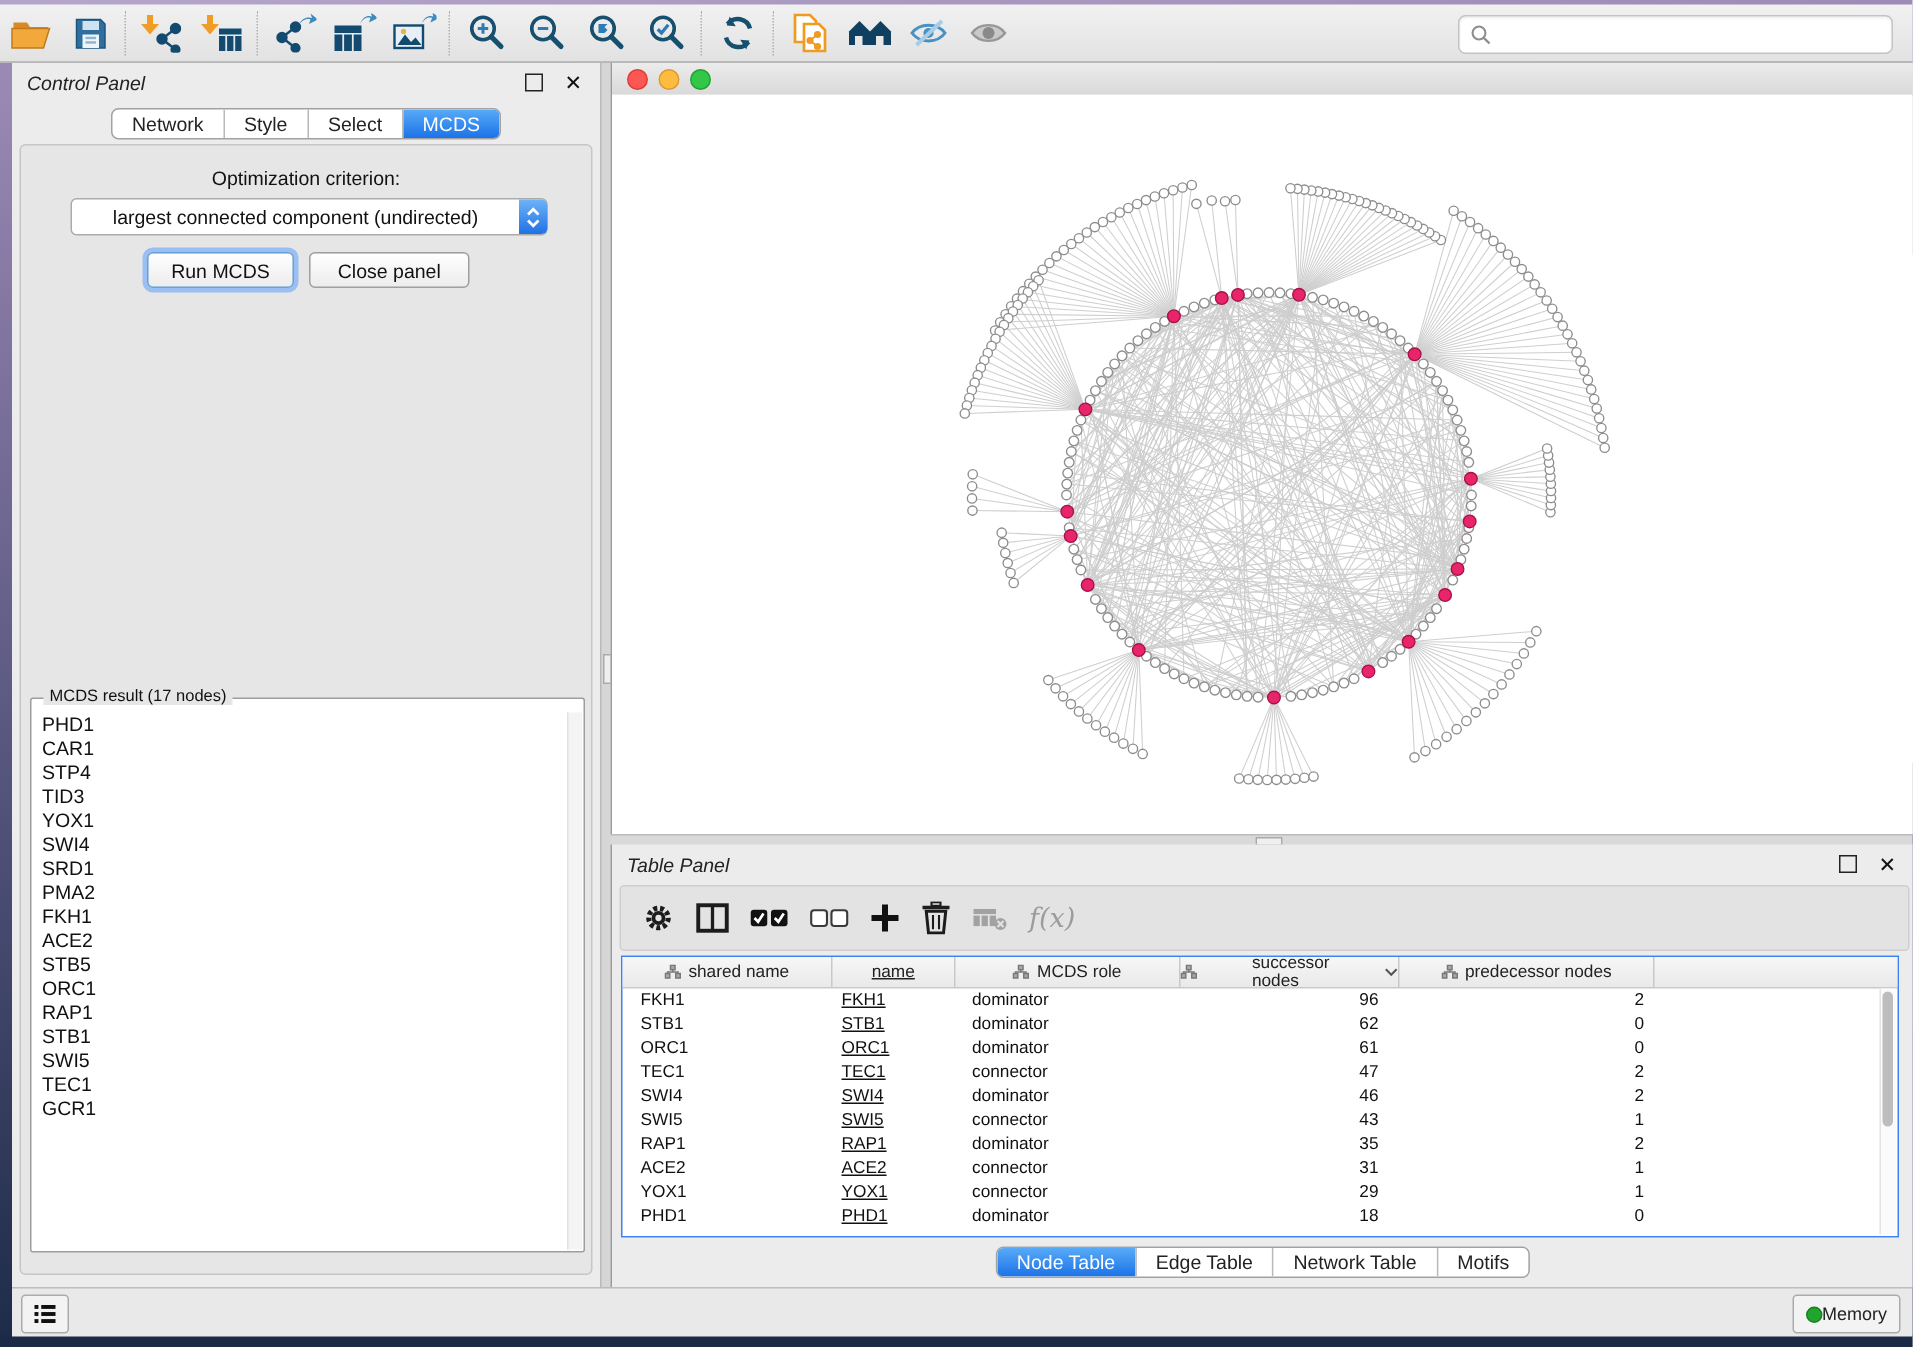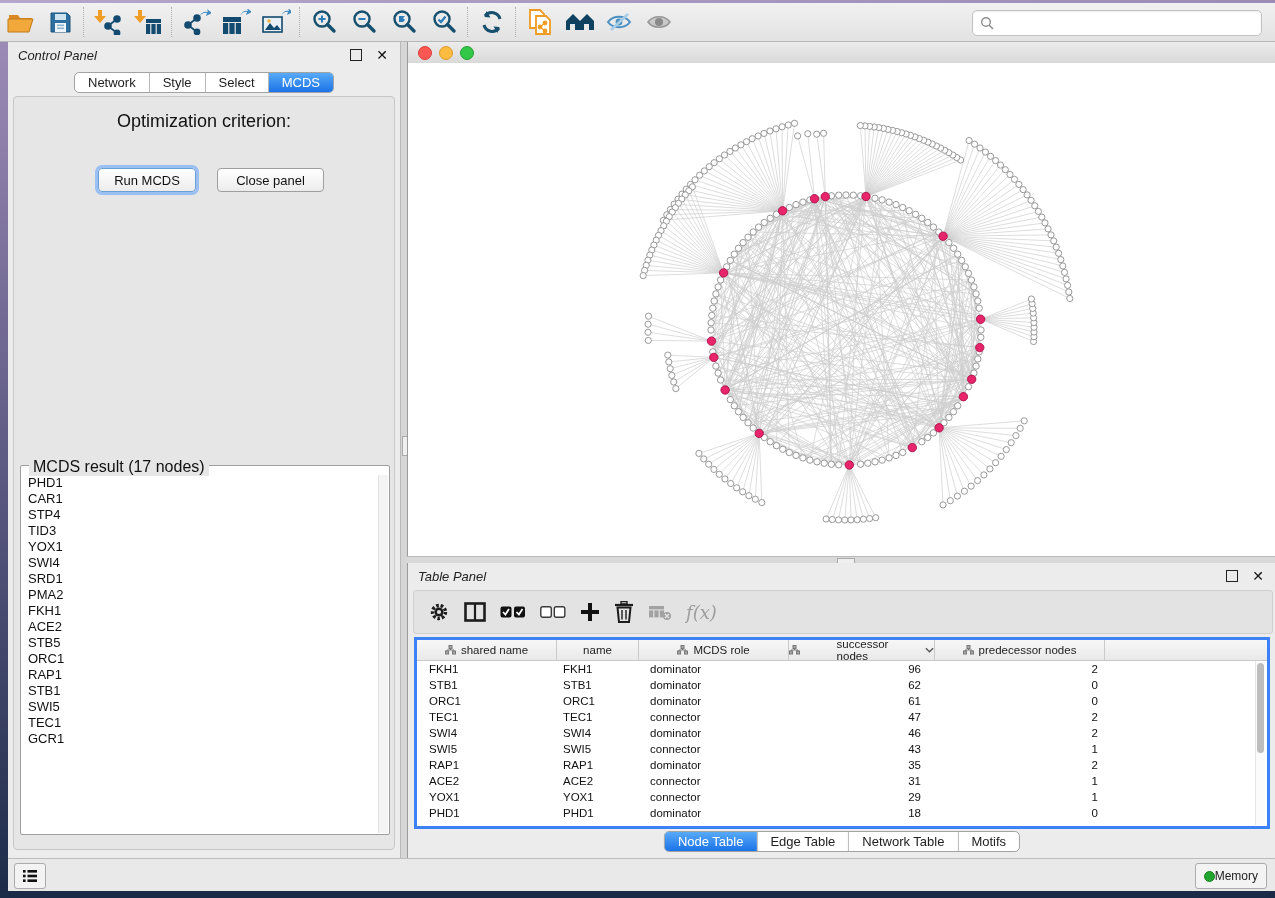--- a/index.html
+++ b/index.html
@@ -30,31 +30,31 @@
   .panel-head{height:26px;display:flex;align-items:center;font-size:13px;color:#222;padding-left:10px;font-style:italic;}
   .panel-head .sp{flex:1;}
   .float-btn{width:10px;height:10px;border:1.5px solid #222;margin-right:14px;cursor:default;}
   .close-btn{font-size:14px;font-weight:bold;color:#111;margin-right:12px;cursor:default;line-height:10px;}
   .seg{display:flex;border:1px solid #a2a2a2;border-radius:5px;background:#fff;overflow:hidden;font-size:13px;color:#222;}
   .seg .si{padding:2px 13px;border-right:1px solid #b9b9b9;cursor:default;white-space:nowrap;}
   .seg .si:last-child{border-right:none;}
   .seg .si.act{background:linear-gradient(#58aaf7,#1b73e8);color:#fff;}
   #cp-tabs{left:50%;transform:translateX(-50%);top:30px;}
   #tab-content{left:5px;top:54px;width:380px;height:752px;background:#e7e6e6;border:1px solid #c6c6c6;border-radius:4px;}
-  #opt-label{width:100%;text-align:center;top:14px;font-size:18px;color:#111;}
+  #opt-label{width:100%;text-align:center;top:14px;font-size:13px;color:#111;}
   #criterion{left:33px;top:35px;width:316px;height:23px;background:#fff;border:1px solid #ababab;border-radius:4px;
     display:flex;align-items:center;font-size:13px;color:#111;cursor:default;}
   #criterion .val{flex:1;text-align:center;}
   #criterion .stepper{width:19px;height:23px;margin-right:-1px;border-radius:0 4px 4px 0;background:linear-gradient(#6db3f8,#2071e4);display:flex;align-items:center;justify-content:center;}
   .pbtn{height:24px;background:linear-gradient(#ffffff,#ececec);border:1px solid #9f9f9f;border-radius:4px;
     font-size:13px;color:#111;display:flex;align-items:center;justify-content:center;cursor:default;font-family:inherit;}
   #run-btn{left:84px;top:71px;width:98px;box-shadow:0 0 0 3px rgba(110,170,250,.65);border-color:#6a9fd8;}
-  #close-panel-btn{left:192px;top:71px;width:107px;margin-left:11px;}
+  #close-panel-btn{left:192px;top:71px;width:107px;}
   #mcds-group{left:6px;top:368px;width:368px;height:368px;border:1px solid #9e9e9e;border-radius:2px;background:#fff;}
-  #mcds-title{left:8px;top:-8px;background:#e7e6e6;padding:0 4px;font-size:16px;color:#111;white-space:nowrap;}
+  #mcds-title{left:8px;top:-8px;background:#e7e6e6;padding:0 4px;font-size:11px;color:#111;white-space:nowrap;}
   #mcds-list{left:1px;top:9px;right:10px;bottom:1px;overflow:hidden;font-size:13px;color:#111;}
   .mcds-item{height:16px;line-height:16px;padding-left:6px;}
   #mcds-scroll{right:1px;top:9px;width:9px;bottom:1px;background:#f4f4f4;border-left:1px solid #e2e2e2;}
 
   
   #vsplit{left:400px;top:42px;width:7px;height:816px;background:#d6d6d6;border-left:1px solid #b9b9b9;border-right:1px solid #b9b9b9;}
   #vsplit .handle{position:absolute;left:1px;top:394px;width:4px;height:18px;background:#efefef;border:1px solid #aaa;}
   #hsplit{left:407px;top:556px;width:868px;height:7px;background:#d9d9d9;border-top:1px solid #bbb;border-bottom:1px solid #bbb;}
   #hsplit .handle{position:absolute;left:430px;top:1px;width:16px;height:4px;background:#efefef;border:1px solid #aaa;}
 
@@ -65,25 +65,25 @@
   .tl.r{background:#fc5753;border:1px solid #df3e3a;margin-left:10px;}
   .tl.y{background:#fdbc40;border:1px solid #de9b2d;}
   .tl.g{background:#33c748;border:1px solid #23a135;}
   #net-title{position:absolute;left:0;right:0;text-align:center;font-size:12px;color:#333;margin-top:36px;}
   #net-canvas{left:0;top:21px;width:868px;height:493px;background:#fff;overflow:hidden;}
 
   
   #table-panel{left:407px;top:563px;width:868px;height:295px;background:#ececec;border-left:1px solid #9a9a9a;}
   #tp-toolbar{left:5px;top:27px;width:858px;height:42px;background:#e3e3e3;border:1px solid #cfcfcf;border-radius:3px;display:flex;align-items:center;}
   .tpbtn{margin-left:14px;display:flex;align-items:center;justify-content:center;cursor:default;}
-  #node-table{left:6px;top:74px;width:850px;height:186px;background:#fff;border:3px solid #3b82f6;overflow:hidden;}
+  #node-table{left:6px;top:74px;width:850px;height:186px;background:#fff;border:1px solid #3b82f6;overflow:hidden;}
   #thead{display:flex;height:20px;background:linear-gradient(#f7f7f7,#e9e9e9);border-bottom:1px solid #c9c9c9;font-size:11.5px;color:#222;}
   .hcell{display:flex;align-items:center;justify-content:center;border-right:1px solid #c9c9c9;gap:5px;box-sizing:border-box;}
   .hcell svg{flex:none;}
-  .c0{width:140px;} .c1{width:82px;} .c2{width:150px;} .c3{width:146px;gap:37px;} .c4{width:170px;}
+  .c0{width:140px;} .c1{width:82px;text-decoration:underline;} .c2{width:150px;} .c3{width:146px;gap:37px;} .c4{width:170px;}
   #tbody{font-size:11.5px;color:#111;}
   .trow{display:flex;height:16px;align-items:center;}
   .tcell{box-sizing:border-box;white-space:nowrap;overflow:hidden;}
   .tcell.c0{padding-left:12px;} .tcell.c1{padding-left:6px;} .tcell.c2{padding-left:11px;}
   .tcell.c3{text-align:right;padding-right:14px;} .tcell.c4{text-align:right;padding-right:7px;}
   #tbl-scroll{position:absolute;right:1px;top:21px;width:10px;bottom:1px;background:#fbfbfb;border-left:1px solid #e4e4e4;}
   #tbl-thumb{position:absolute;left:1px;top:2px;width:7px;height:90px;background:#bdbdbd;border-radius:4px;}
   #tp-tabs{left:50%;transform:translateX(-50%);top:268px;}
 
   
@@ -262,20 +262,29 @@
       <span class="close-btn">✕</span>
     </div>
     <div id="cp-tabs" class="abs seg">
       <div class="si">Network</div>
       <div class="si">Style</div>
       <div class="si">Select</div>
       <div class="si act">MCDS</div>
     </div>
     <div id="tab-content" class="abs">
       <div id="opt-label" class="abs">Optimization criterion:</div>
+      <div id="criterion" class="abs">
+        <span class="val">largest connected component (undirected)</span>
+        <span class="stepper">
+          <svg width="11" height="16" viewBox="0 0 11 16">
+              <polyline points="2,6 5.5,2.5 9,6" fill="none" stroke="#fff" stroke-width="1.8"></polyline>
+              <polyline points="2,10 5.5,13.5 9,10" fill="none" stroke="#fff" stroke-width="1.8"></polyline>
+            </svg>
+        </span>
+      </div>
       <button id="run-btn" class="abs pbtn">Run MCDS</button>
       <button id="close-panel-btn" class="abs pbtn">Close panel</button>
       <div id="mcds-group" class="abs">
         <div id="mcds-title" class="abs">MCDS result (17 nodes)</div>
         <div id="mcds-list" class="abs">
             <div class="mcds-item">PHD1</div>
             <div class="mcds-item">CAR1</div>
             <div class="mcds-item">STP4</div>
             <div class="mcds-item">TID3</div>
             <div class="mcds-item">YOX1</div>

